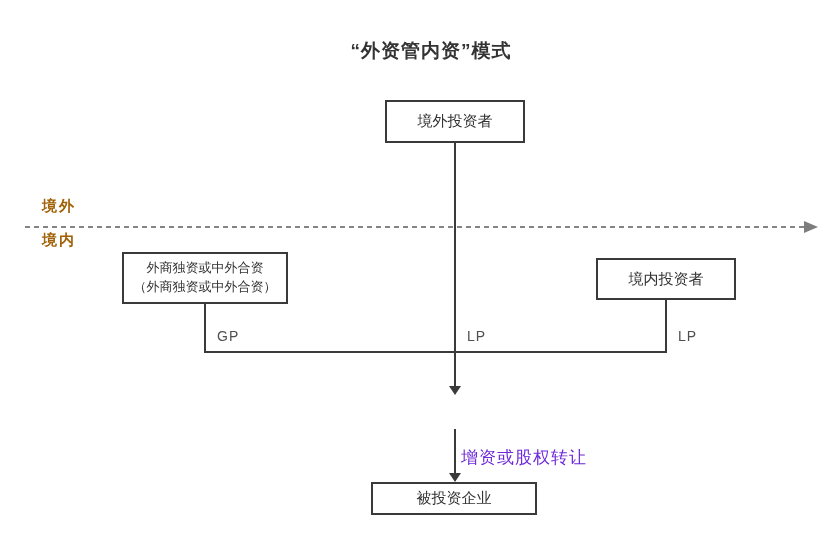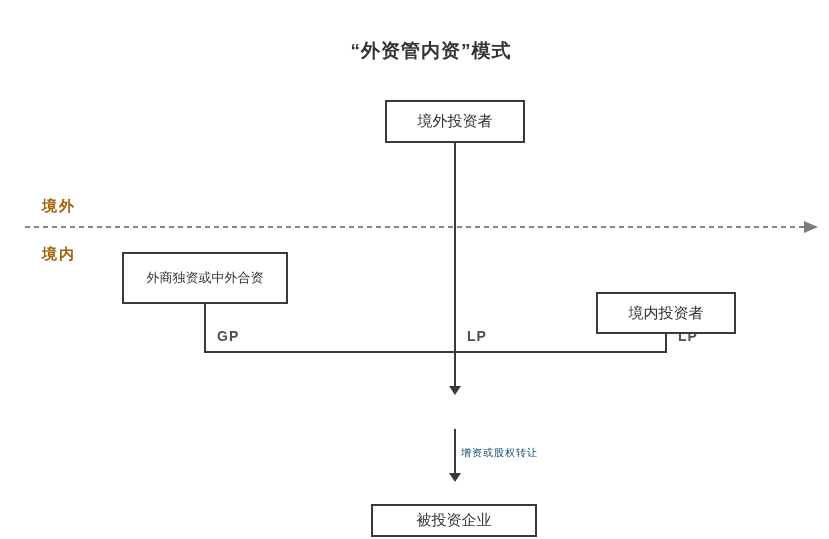--- a/index.html
+++ b/index.html
@@ -36,23 +36,23 @@
     align-items: center;
     justify-content: center;
     text-align: center;
     font-size: 15px;
     box-sizing: border-box;
     white-space: nowrap;
     z-index: 2;
   }
   .node-overseas-investor { left: 385px; top: 100px; width: 140px; height: 43px; }
   .node-fund-manager     { left: 122px; top: 252px; width: 166px; height: 52px; font-size: 13px; line-height: 1.45; }
-  .node-domestic-investor{ left: 596px; top: 258px; width: 140px; height: 42px; margin-top: 34px; }
+  .node-domestic-investor{ left: 596px; top: 258px; width: 140px; height: 42px; }
   .node-qflp-fund        { left: 371px; top: 395px; width: 166px; height: 35px; }
-  .node-investee         { left: 371px; top: 482px; width: 166px; height: 33px; margin-top: 22px; }
+  .node-investee         { left: 371px; top: 482px; width: 166px; height: 33px; }
 
   .line {
     position: absolute;
     background: #3a3a3a;
     z-index: 1;
   }
   .v-line { width: 2px; }
   .h-line { height: 2px; }
 
   .line-center-vertical { left: 454px; top: 142px; height: 244px; }
@@ -92,38 +92,38 @@
   }
   .region-label {
     position: absolute;
     left: 42px;
     font-size: 15px;
     font-weight: bold;
     color: #a16207;
     letter-spacing: 2px;
   }
   .region-overseas { top: 197px; }
-  .region-domestic { top: 245px; font-family: Liberation Mono, monospace; }
+  .region-domestic { top: 231px; font-family: Liberation Mono, monospace; }
 
   .edge-label {
     position: absolute;
     color: #4f4f4f;
-    font-weight: bold;
+    font-weight: normal;
     font-size: 14px;
     letter-spacing: 1px;
     z-index: 2;
   }
   .label-gp        { left: 217px; top: 328px; }
   .label-lp-center { left: 467px; top: 328px; }
   .label-lp-right  { left: 678px; top: 328px; }
   .label-investment {
     left: 461px; top: 446px;
-    font-size: 10px;
+    font-size: 17px;
     font-weight: normal;
-    color: #0c4a6e;
+    color: #6d28d9;
     letter-spacing: 1px;
   }
 </style>
 </head>
 <body>
 
 <div class="canvas">
 
   <div class="diagram-title">“外资管内资”模式</div>
 
@@ -144,20 +144,21 @@
   <div class="edge-label label-lp-center">LP</div>
   <div class="edge-label label-lp-right">LP</div>
   <div class="edge-label label-investment">增资或股权转让</div>
 
   <div class="node node-overseas-investor">
     <span>境外投资者</span>
   </div>
 
   <div class="node node-fund-manager">
     <span>外商独资或中外合资</span>
+    <span>（外商独资或中外合资）</span>
   </div>
 
   <div class="node node-domestic-investor">
     <span>境内投资者</span>
   </div>
 
 
   <div class="node node-investee">
     <span>被投资企业</span>
   </div>

